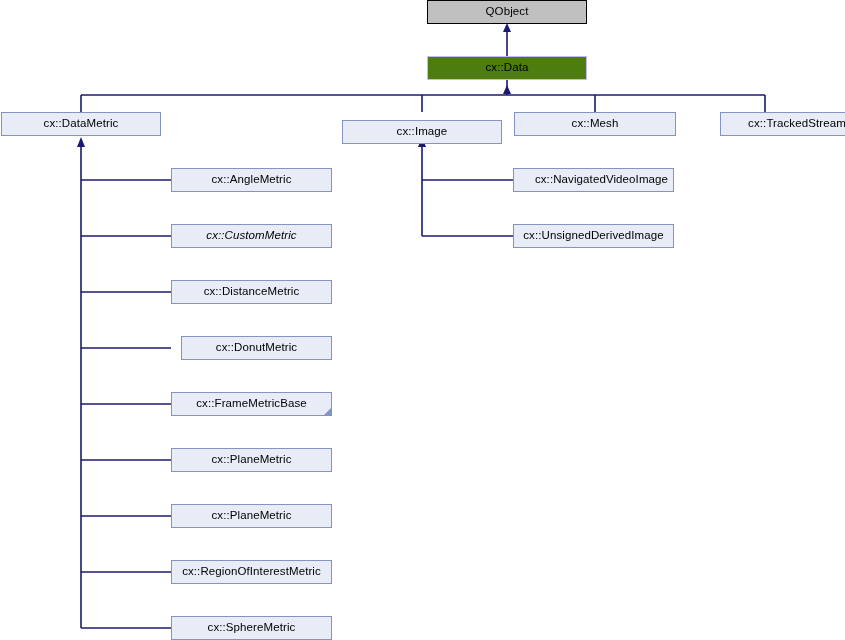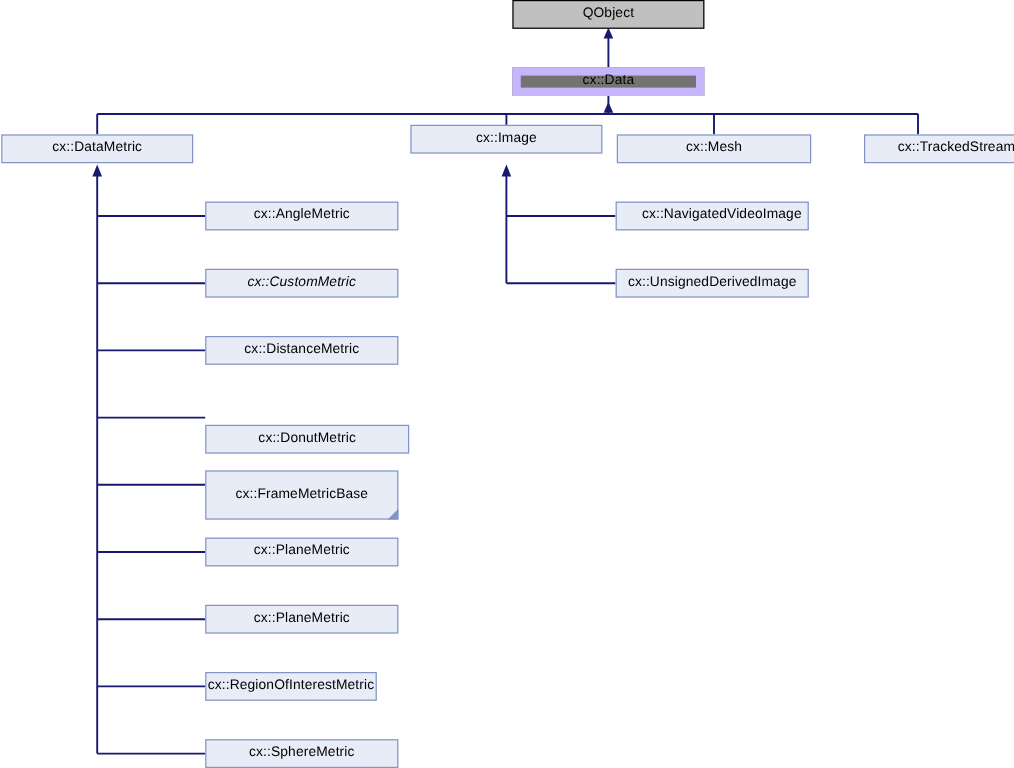--- a/index.html
+++ b/index.html
@@ -38,22 +38,22 @@
     color: #000000;
     white-space: nowrap;
     background: #e8ecf7;
     border: 1px solid #8393c4;
   }
   .node.root {
     background: #c0c0c0;
     border: 1px solid #000000;
   }
   .node.current {
-    background: #737373;
-    border: 7px solid #c4b5fd;
+    background: #4d7c0f;
+    border: 1px solid #c4b5fd;
   }
   .node.truncated::after {
     content: "";
     position: absolute;
     right: -1px;
     bottom: -1px;
     width: 0;
     height: 0;
     border-style: solid;
     border-width: 0 0 9px 9px;
@@ -112,21 +112,21 @@
   </div>
 
   <div class="node current" style="left:427px; top:56px; width:160px; height:24px;">
     <span class="node-label">cx::Data</span>
   </div>
 
   <div class="node" style="left:1px; top:112px; width:160px; height:24px;">
     <span class="node-label">cx::DataMetric</span>
   </div>
 
-  <div class="node" style="left:342px; top:104px; width:160px; height:24px;">
+  <div class="node" style="left:342px; top:120px; width:160px; height:24px;">
     <span class="node-label">cx::Image</span>
   </div>
 
   <div class="node" style="left:514px; top:112px; width:162px; height:24px;">
     <span class="node-label">cx::Mesh</span>
   </div>
 
   <div class="node" style="left:720px; top:112px; width:154px; height:24px;">
     <span class="node-label">cx::TrackedStream</span>
   </div>
@@ -136,37 +136,37 @@
   </div>
 
   <div class="node" style="left:171px; top:224px; width:161px; height:24px;font-style:italic;">
     <span class="node-label">cx::CustomMetric</span>
   </div>
 
   <div class="node" style="left:171px; top:280px; width:161px; height:24px;">
     <span class="node-label">cx::DistanceMetric</span>
   </div>
 
-  <div class="node" style="left:171px; top:336px; width:170px; height:24px;margin-top:18px;">
+  <div class="node" style="left:181px; top:336px; width:151px; height:24px;">
     <span class="node-label">cx::DonutMetric</span>
   </div>
 
-  <div class="node truncated" style="left:171px; top:392px; width:161px; height:41px;">
+  <div class="node truncated" style="left:171px; top:392px; width:161px; height:24px;">
     <span class="node-label">cx::FrameMetricBase</span>
   </div>
 
   <div class="node" style="left:171px; top:448px; width:161px; height:24px;">
     <span class="node-label">cx::PlaneMetric</span>
   </div>
 
   <div class="node" style="left:171px; top:504px; width:161px; height:24px;">
     <span class="node-label">cx::PlaneMetric</span>
   </div>
 
-  <div class="node" style="left:171px; top:560px; width:143px; height:24px;">
+  <div class="node" style="left:171px; top:560px; width:161px; height:24px;">
     <span class="node-label">cx::RegionOfInterestMetric</span>
   </div>
 
   <div class="node" style="left:171px; top:616px; width:161px; height:24px;">
     <span class="node-label">cx::SphereMetric</span>
   </div>
 
   <div class="node" style="left:513px; top:168px; width:161px; height:24px;padding-left:16px;">
     <span class="node-label">cx::NavigatedVideoImage</span>
   </div>

